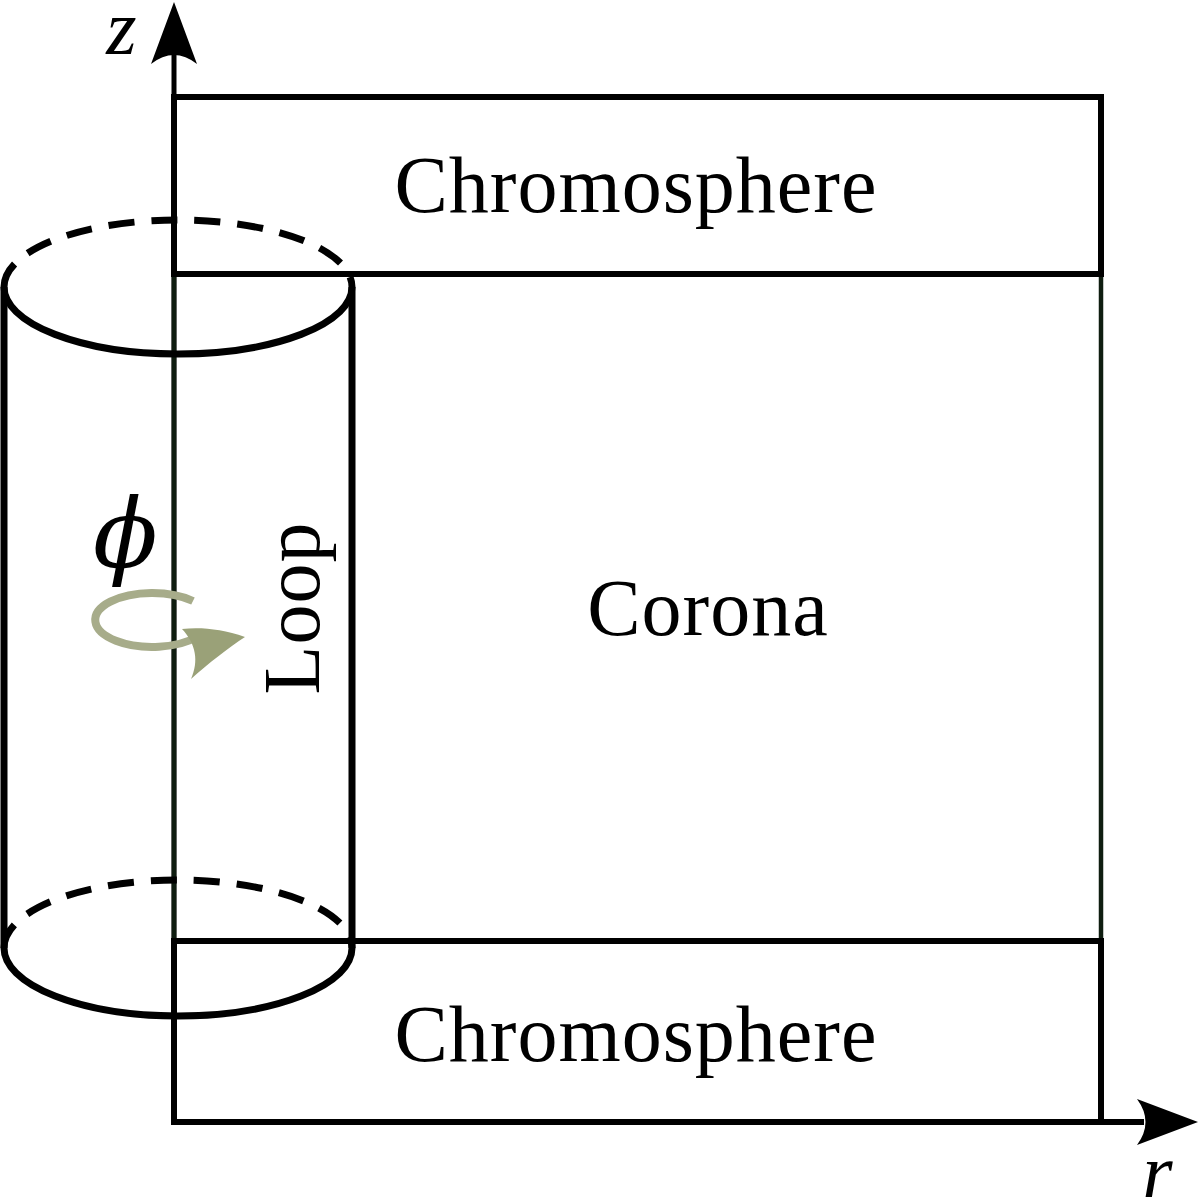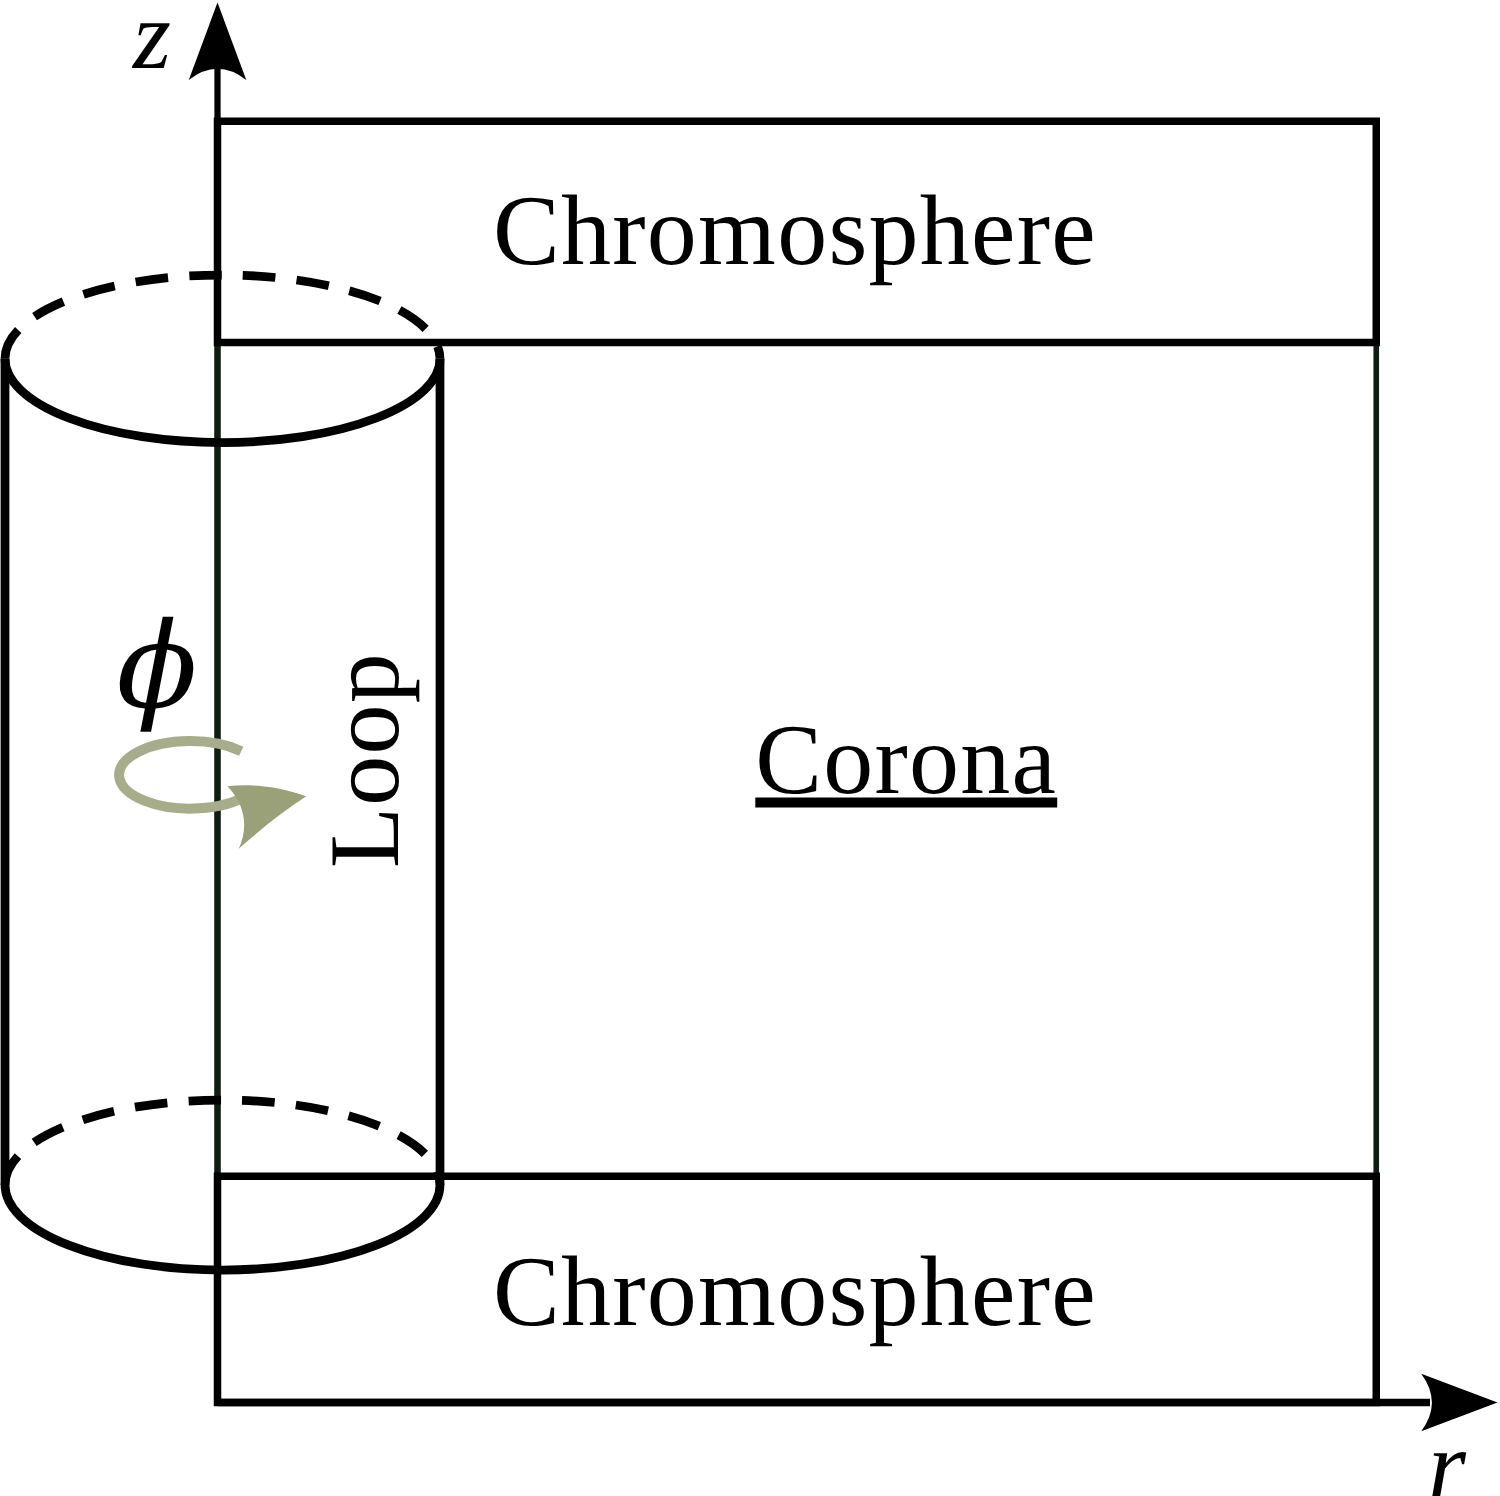--- a/index.html
+++ b/index.html
@@ -80,21 +80,21 @@
     <path d="M193,601 A57,27 0 1 0 198,636" fill="none" stroke-width="8" stroke="#a7ac8a"></path>
     <path d="M245,637 C222,629 201,627 182,629 C196,644 199,661 191,679 C209,663 228,648 245,637 Z" stroke="none" fill="#9aa178"></path>
   </svg>
 
   <div class="label axis" style="left:122px; top:28px;">z</div>
 
   <div class="label axis" style="left:1158px; top:1172px;">r</div>
 
   <div class="label" style="left:636px; top:185px;">Chromosphere</div>
 
-  <div class="label" style="left:725px; top:608px;text-decoration:underline;">Corona</div>
+  <div class="label" style="left:708px; top:608px;">Corona</div>
 
   <div class="label" style="left:636px; top:1034px;">Chromosphere</div>
 
   <div class="label rotated" style="left:292px; top:608px;">Loop</div>
 
   <div class="label phi" style="left:126px; top:534px;">ϕ</div>
 
 </div>
 
 </body></html>

